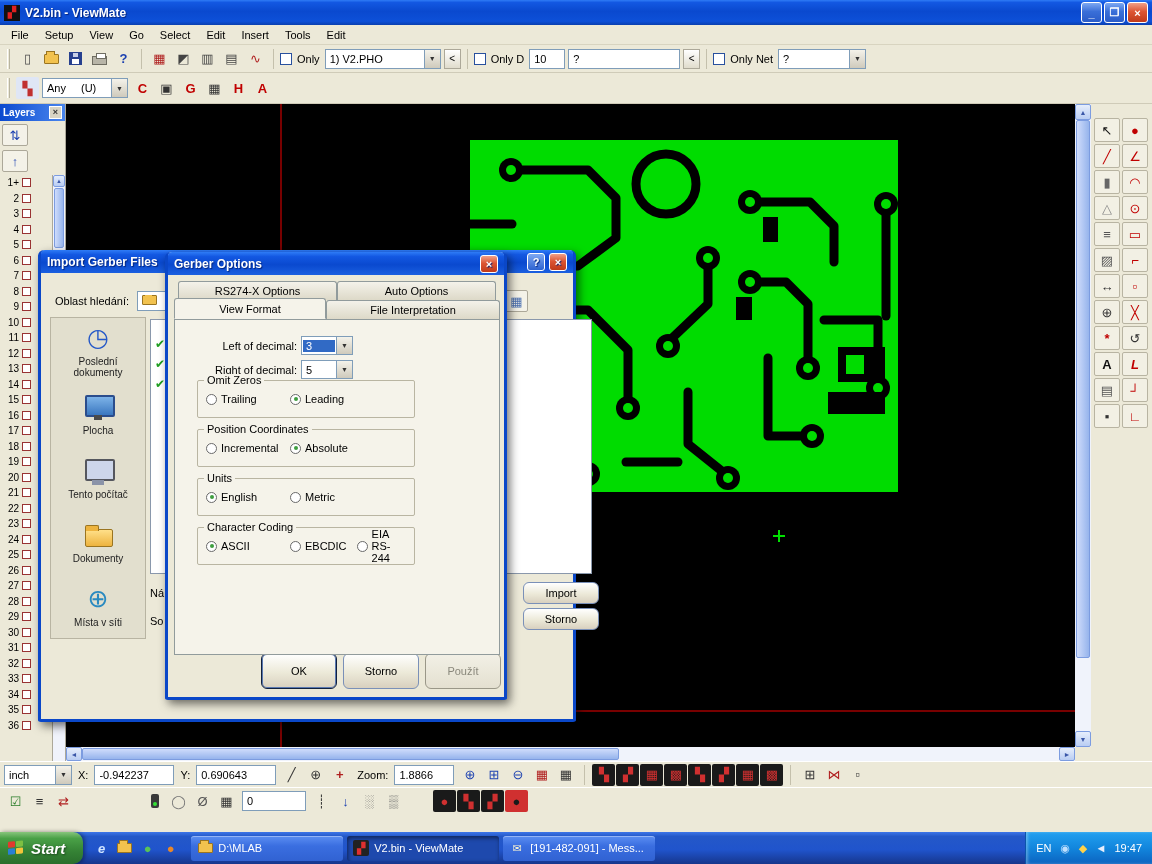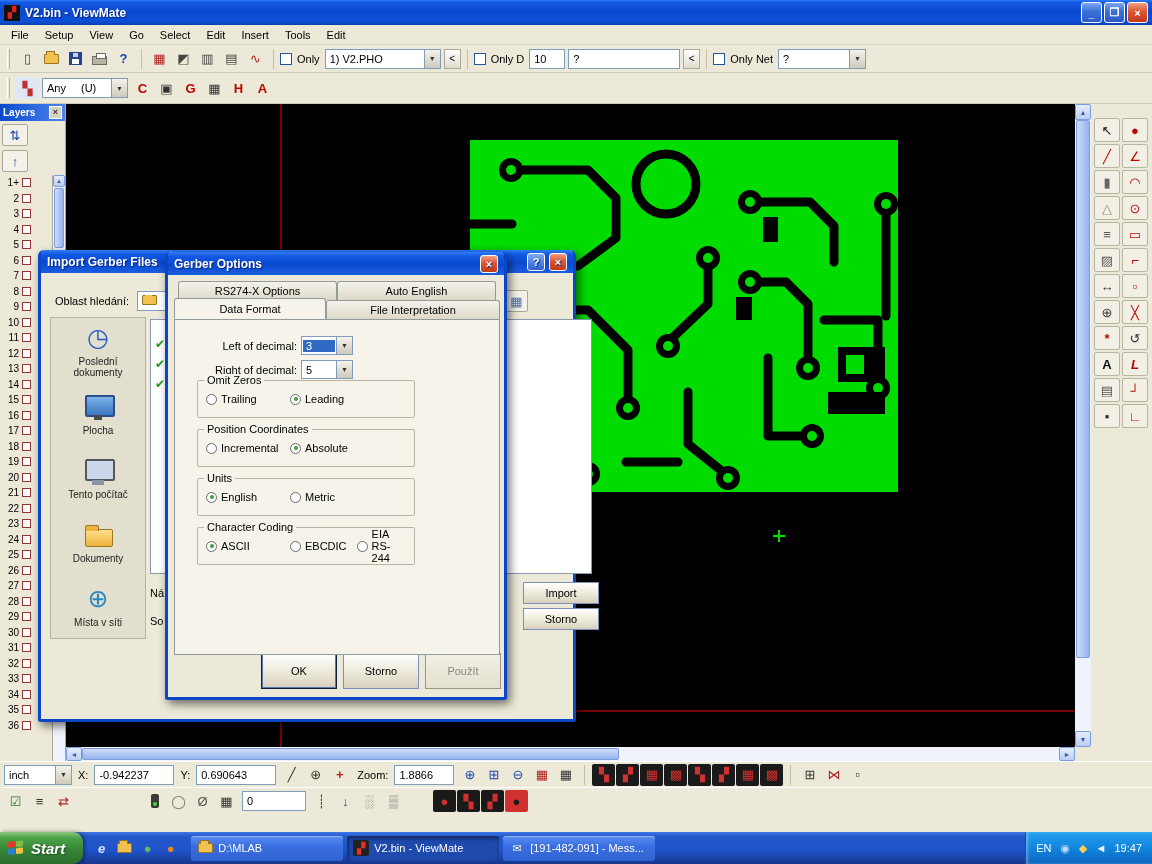--- a/index.html
+++ b/index.html
@@ -114,21 +114,21 @@
 .ic-folder::after{content:"";position:absolute;left:4px;top:5px;width:12px;height:5px;background:#edb33e;border:1px solid #9a7420;border-bottom:none;border-radius:2px 2px 0 0}
 .file-list{position:absolute;left:109px;top:46px;width:442px;height:255px;background:#fff;border:1px solid #8a98ac;padding-top:14px}
 .fl-item{display:flex;gap:4px;padding:2px 4px;font-size:12px;height:20px;align-items:center}
 .fname-label{position:absolute;left:109px;top:314px}
 .ftype-label{position:absolute;left:109px;top:342px}
 .imp-btn{position:absolute;width:76px;height:22px}
 #imp-import{left:482px;top:309px}
 #imp-storno{left:482px;top:335px}
 
 
-.xp-button{border:1px solid #7a90b8;border-radius:0;background:linear-gradient(180deg,#fff,#ece9d8 55%,#d8d0bf);font-size:11px;display:flex;align-items:center;justify-content:center;color:#000}
+.xp-button{border:1px solid #7a90b8;border-radius:6px;background:linear-gradient(180deg,#fff,#ece9d8 55%,#d8d0bf);font-size:11px;display:flex;align-items:center;justify-content:center;color:#000}
 .xp-button.default{border:1px solid #10203f;box-shadow:0 0 0 1px #5a78b0 inset}
 .xp-button.disabled{color:#8a887c;border-color:#9a9788;background:linear-gradient(#f2f0e6,#e4e0d0)}
 
 
 .tab-row{position:absolute;display:flex}
 #tab-row-1{left:10px;top:6px;width:318px;height:19px}
 #tab-row-2{left:6px;top:25px;width:326px}
 .tab{height:19px;padding:0 10px;border:1px solid #919b9c;border-bottom:none;border-radius:3px 3px 0 0;background:linear-gradient(#f4f2ea,#ddd9c8);display:flex;align-items:center;justify-content:center;font-size:11px;white-space:nowrap}
 #tab-row-1 .tab{flex:1}
 #tab-row-2 .tab:first-child{width:152px}
@@ -801,24 +801,24 @@
 
   <div class="xp-dialog" id="gerber-dialog">
     <div class="dlg-title">
       <span>Gerber Options</span>
       <span class="flex1"></span>
       <span class="dlg-btn close">×</span>
     </div>
     <div class="dlg-body">
       <div class="tab-row" id="tab-row-1">
           <div class="tab">RS274-X Options</div>
-          <div class="tab">Auto English</div>
+          <div class="tab">Auto Options</div>
         </div>
       <div class="tab-row" id="tab-row-2">
-          <div class="tab active">Data Format</div>
+          <div class="tab active">View Format</div>
           <div class="tab">File Interpretation</div>
         </div>
       <div class="tab-page">
         <div class="dec-row" style="top:16px">
           <span>Left of decimal:</span>
           <span class="combo dec-combo">
             <span class="val sel">3</span>
             <span class="arrow">▼</span>
           </span>
         </div>

